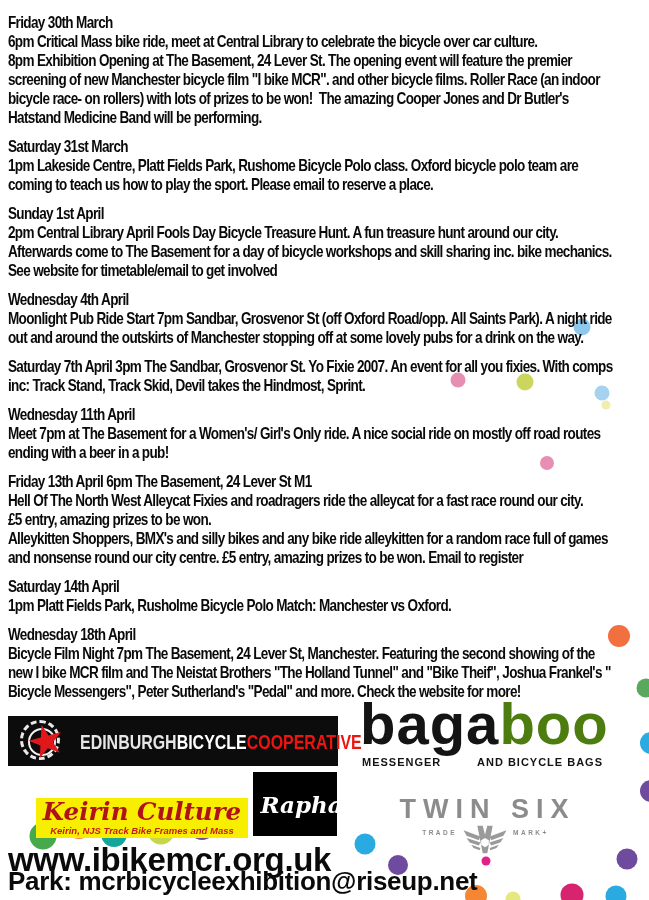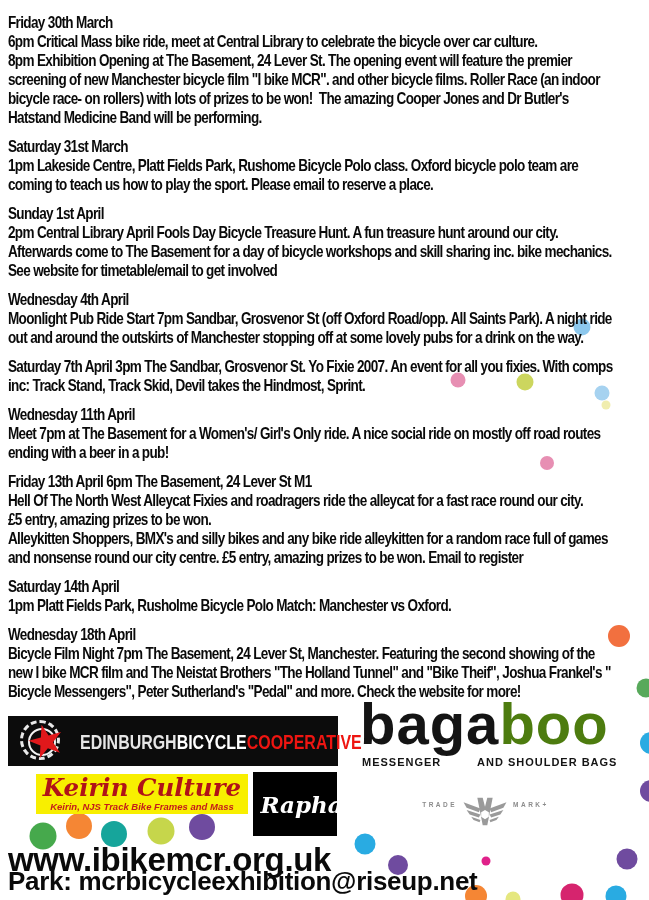--- a/index.html
+++ b/index.html
@@ -133,36 +133,37 @@
   </div>
 
 <div class="logo logo-edinburgh" style="background: rgb(12, 12, 12);">
   <div class="eb-wheel">
     <div class="eb-wheel-inner"></div>
   </div>
   <div class="eb-star" style="color: rgb(224, 24, 27);">★</div>
   <div class="eb-text"><span style="color: rgb(230, 230, 230);">EDINBURGH</span><span style="color: rgb(255, 255, 255);">BICYCLE</span><span style="color: rgb(238, 21, 17);">COOPERATIVE</span></div>
 </div>
 
-<div class="logo logo-keirin" style="background: rgb(248, 239, 0);">
+<div class="logo logo-keirin" style="background: rgb(248, 239, 0); margin-top: 24px;">
   <div class="keirin-title" style="color: rgb(176, 18, 24);">Keirin Culture</div>
   <div class="keirin-tag" style="color: rgb(196, 27, 27);">Keirin, NJS Track Bike Frames and Mass</div>
 </div>
 
 <div class="logo logo-rapha" style="background: rgb(0, 0, 0);">
   <div class="rapha-text" style="color: rgb(255, 255, 255); margin-left: 21px;">Rapha.</div>
 </div>
 
 <div class="logo logo-bagaboo">
   <div class="bagaboo-word"><span style="color: rgb(20, 20, 20);">baga</span><span style="color: #4d7c0f;">boo</span></div>
   <div class="bagaboo-sub1" style="color: rgb(20, 20, 20);">MESSENGER</div>
-  <div class="bagaboo-sub2" style="color: rgb(20, 20, 20);">AND SHOULDER BAGS</div>
+  <div class="bagaboo-sub2" style="color: rgb(20, 20, 20);">AND BICYCLE BAGS</div>
 </div>
 
 <div class="logo logo-twinsix" style="color: rgb(140, 140, 140);">
+  <div class="ts-title">TWIN SIX</div>
   <div class="ts-row">
     <span class="ts-small">TRADE</span>
     <svg width="46" height="34" viewBox="0 0 60 44">
       <g fill="#9a9a9a">
         <path d="M2,8 L24,16 L22,21 L6,15 Z"></path>
         <path d="M6,18 L24,24 L22,28 L10,24 Z"></path>
         <path d="M12,27 L24,31 L23,34 L15,31 Z"></path>
         <path d="M58,8 L36,16 L38,21 L54,15 Z"></path>
         <path d="M54,18 L36,24 L38,28 L50,24 Z"></path>
         <path d="M48,27 L36,31 L37,34 L45,31 Z"></path>

